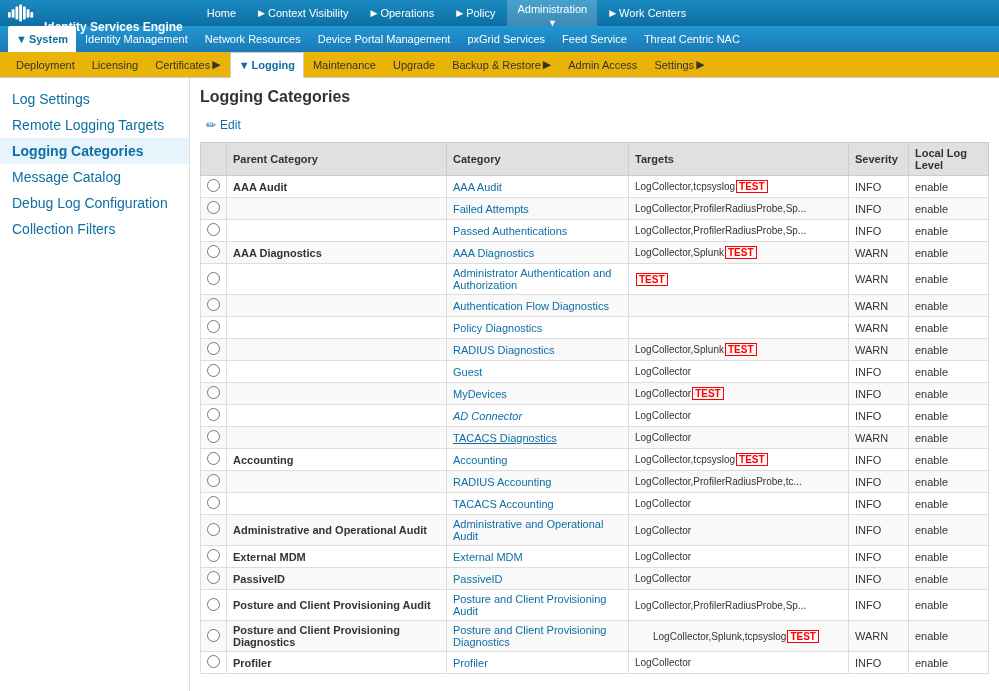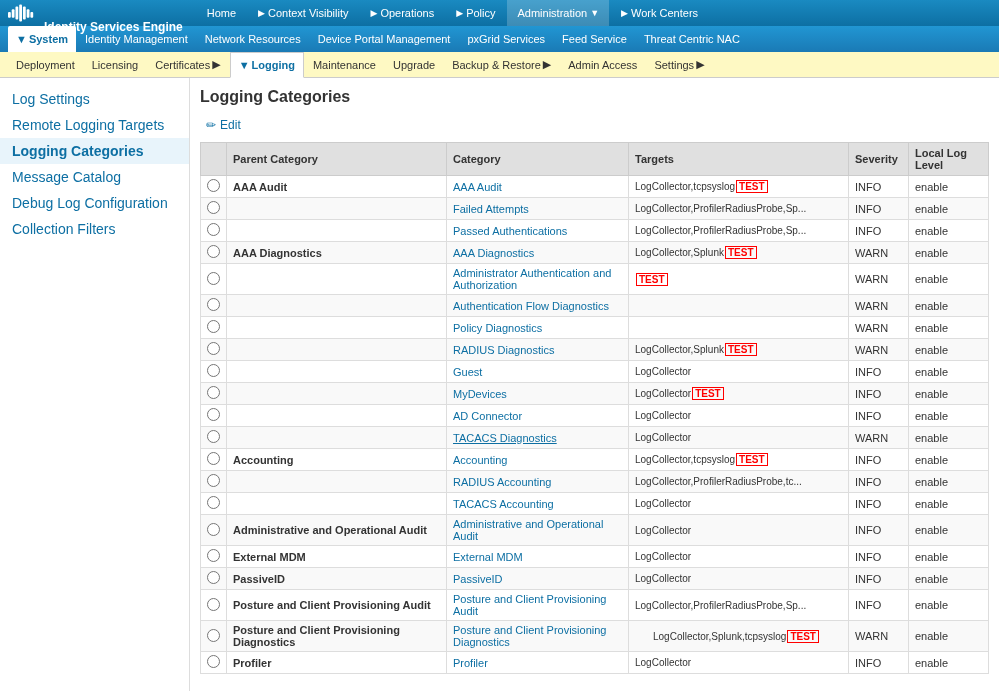--- a/index.html
+++ b/index.html
@@ -17,42 +17,42 @@
     }
     .cisco-logo svg { width: 28px; height: 18px; }
     .app-title {
       color: white; font-size: 12px; font-weight: bold; margin-right: 12px; margin-top: 28px;
     }
     .nav-item {
       color: white; font-size: 11px; padding: 3px 10px; cursor: pointer;
       display: flex; align-items: center; gap: 3px; height: 26px;
       white-space: nowrap;
     }
-    .nav-item.active { background: rgba(255,255,255,0.2); }
+    .nav-item.active { background: rgba(255,255,255,0.2); flex-direction: column; }
     .nav-arrow { font-size: 9px; }
 
     
     .second-nav {
       background: linear-gradient(to bottom, #2196d3, #1a7ab5);
       display: flex; align-items: center; height: 26px;
       padding: 0 8px; gap: 1px;
     }
     .second-nav-item {
       color: white; font-size: 11px; padding: 3px 8px; cursor: pointer;
       display: flex; align-items: center; gap: 2px; height: 26px;
       white-space: nowrap;
     }
     .second-nav-item.active {
       background: white; color: #0d6fa3; font-weight: bold;
       border-radius: 2px 2px 0 0;
     }
 
     
     .third-nav {
-      background: #fef9c3;
+      background: #eab308;
       display: flex; align-items: center; height: 26px;
       padding: 0 8px; gap: 1px;
       border-bottom: 1px solid #ccc;
     }
     .third-nav-item {
       font-size: 11px; padding: 3px 8px; cursor: pointer;
       display: flex; align-items: center; gap: 2px; height: 26px;
       white-space: nowrap; color: #333;
     }
     .third-nav-item.active {
@@ -328,21 +328,21 @@
             <td><input type="radio" name="log-row" style=""></td>
             <td></td>
             <td style="color: rgb(13, 111, 163); cursor: pointer;">MyDevices</td>
             <td style="font-size: 10px;">LogCollector<span class="test-badge">TEST</span></td>
             <td>INFO</td>
             <td>enable</td>
           </tr>
           <tr>
             <td><input type="radio" name="log-row" style=""></td>
             <td></td>
-            <td style="color: rgb(13, 111, 163); cursor: pointer;">AD Connector</td>
+            <td style="color: rgb(13, 111, 163); cursor: pointer; font-style: italic;">AD Connector</td>
             <td style="font-size: 10px;">LogCollector</td>
             <td>INFO</td>
             <td>enable</td>
           </tr>
           <tr>
             <td><input type="radio" name="log-row" style=""></td>
             <td></td>
             <td style="color: rgb(13, 111, 163); cursor: pointer; text-decoration: underline;">TACACS Diagnostics</td>
             <td style="font-size: 10px;">LogCollector</td>
             <td>WARN</td>

